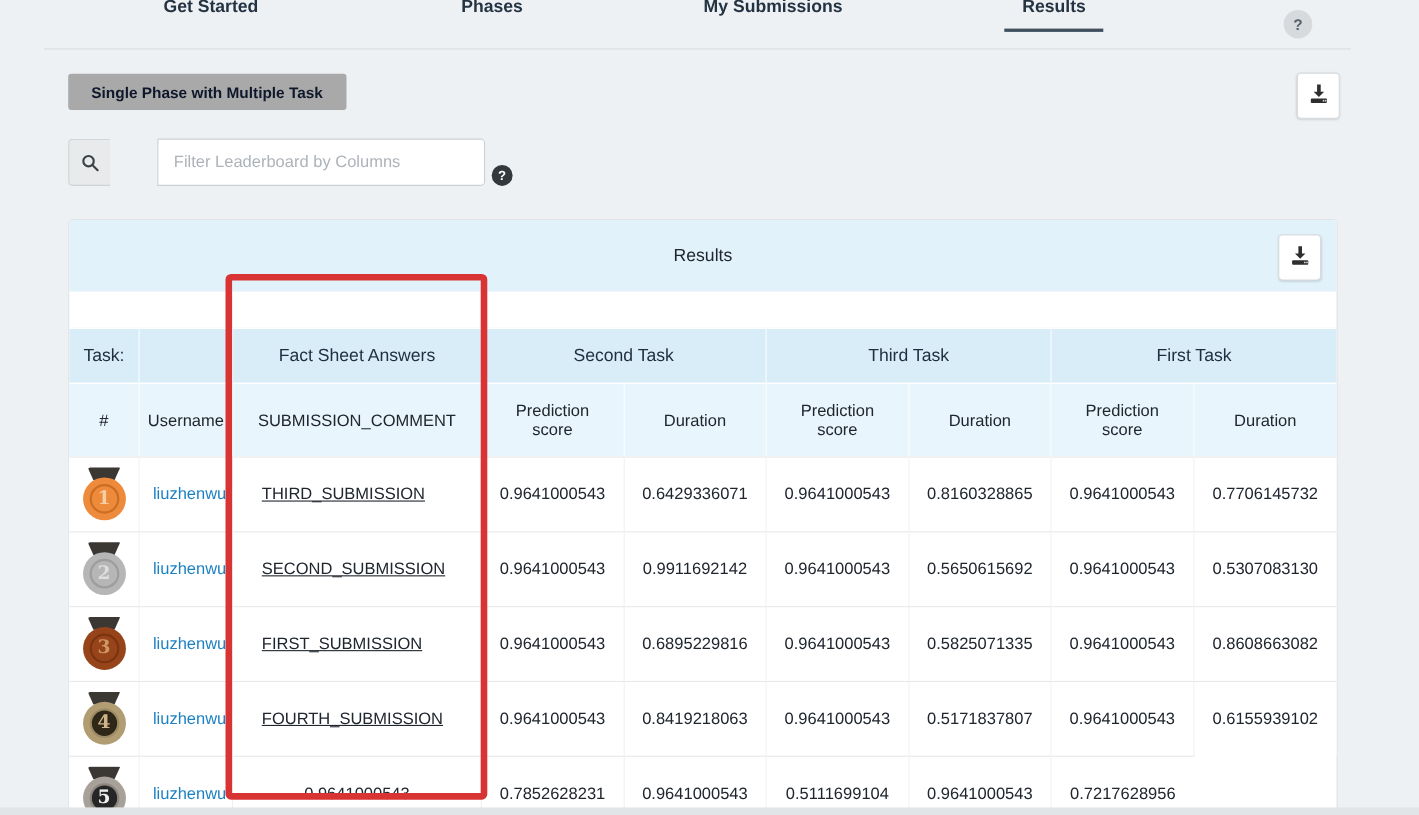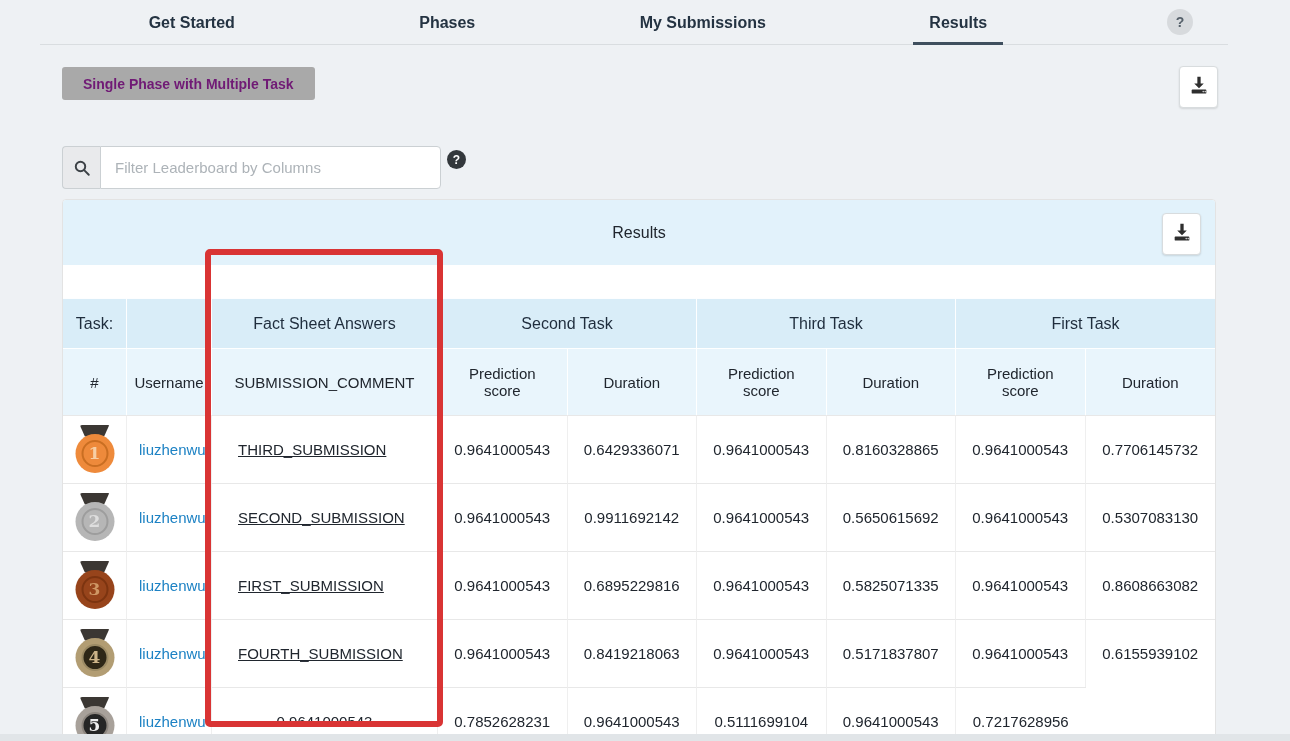--- a/index.html
+++ b/index.html
@@ -1,33 +1,33 @@
 <!DOCTYPE html>
 <html><head>
 <meta charset="utf-8">
 <style>
   html,body{margin:0;padding:0;}
   body{width:1290px;height:741px;background:#eef1f4;font-family:"Liberation Sans",sans-serif;overflow:hidden;}
   .screen{position:absolute;left:0;top:0;width:1290px;height:741px;}
 
   
-  .tabbar{position:absolute;left:64px;top:0;width:1022px;height:29px;display:flex;margin-top:16px;}
+  .tabbar{position:absolute;left:64px;top:0;width:1022px;height:29px;display:flex;}
   .tab{flex:1;display:flex;align-items:flex-end;justify-content:center;cursor:pointer;}
   .tab-label{display:inline-block;padding:0 16px 13px;font-size:16px;font-weight:600;color:#243342;}
   .tab.active .tab-label{font-weight:700;border-bottom:3px solid #3f4f5e;padding-bottom:10px;}
   .tab-underline-track{position:absolute;left:40px;top:44px;width:1188px;height:1px;background:#d9dde0;}
   .help-circle-top{position:absolute;left:1167px;top:9px;width:26px;height:26px;border-radius:50%;background:#d7dadd;color:#55606a;font-size:14px;font-weight:700;display:flex;align-items:center;justify-content:center;cursor:pointer;}
 
   
-  .phase-btn{position:absolute;left:62px;top:67px;height:33px;padding:0 21px;background:#a9a9a9;border:none;border-radius:3px;font-family:"Liberation Sans",sans-serif;font-size:14px;font-weight:700;color:#701a75;display:flex;align-items:center;cursor:pointer;}
+  .phase-btn{position:absolute;left:62px;top:67px;height:33px;padding:0 21px;background:#a9a9a9;border:none;border-radius:3px;font-family:"Liberation Sans",sans-serif;font-size:14px;font-weight:700;color:#0f172a;display:flex;align-items:center;cursor:pointer;}
   .dl-box{position:absolute;width:37px;height:40px;background:#ffffff;border:1px solid #d8dcde;border-radius:4px;box-shadow:0 1px 2px rgba(0,0,0,.12);display:flex;align-items:center;justify-content:center;cursor:pointer;}
   .dl-top{left:1179px;top:66px;}
 
   
-  .filter-wrap{position:absolute;left:62px;top:146px;width:379px;height:39px;display:flex;}
+  .filter-wrap{position:absolute;left:62px;top:126px;width:379px;height:39px;display:flex;gap:43px;}
   .filter-icon-seg{width:38px;height:43px;background:#e9eaec;border:1px solid #cbd0d3;border-right:none;border-radius:4px 0 0 4px;display:flex;align-items:center;justify-content:center;box-sizing:border-box;}
   .filter-input{flex:1;height:43px;border:1px solid #cbd0d3;border-radius:0 4px 4px 0;box-sizing:border-box;padding:0 14px;font-family:"Liberation Sans",sans-serif;font-size:15px;color:#333;outline:none;}
   .filter-input::placeholder{color:#adb3b8;}
   .help-circle-dark{position:absolute;left:447px;top:150px;width:19px;height:19px;border-radius:50%;background:#33383c;color:#ffffff;font-size:12px;font-weight:700;display:flex;align-items:center;justify-content:center;cursor:pointer;}
 
   
   .lb{position:absolute;left:62px;top:199px;width:1152px;background:#ffffff;border:1px solid #e3e3e3;border-radius:4px;}
   .lb-title-band{position:relative;height:65px;background:#e2f2fb;border-radius:3px 3px 0 0;display:flex;align-items:center;justify-content:center;}
   .lb-title{font-size:16px;color:#20262e;}
   .dl-band{position:absolute;right:14px;top:13px;}

